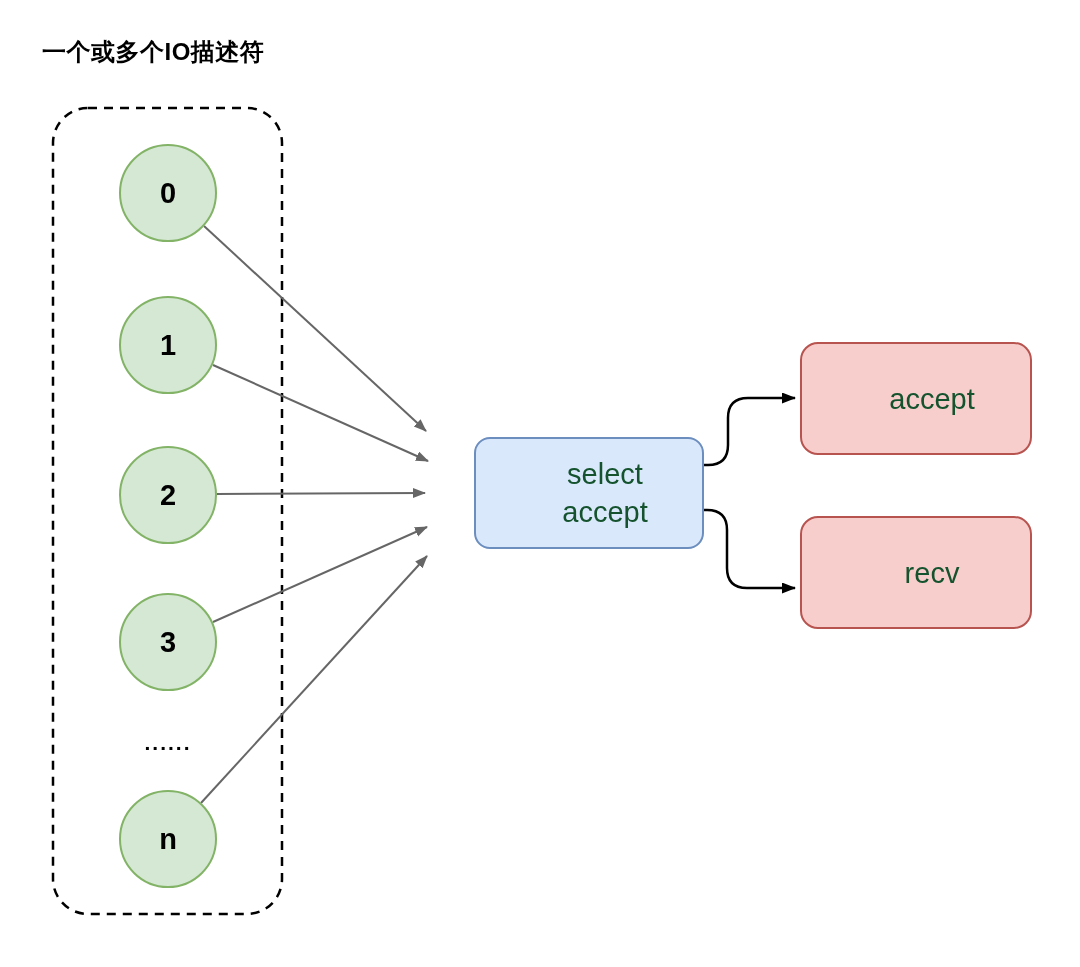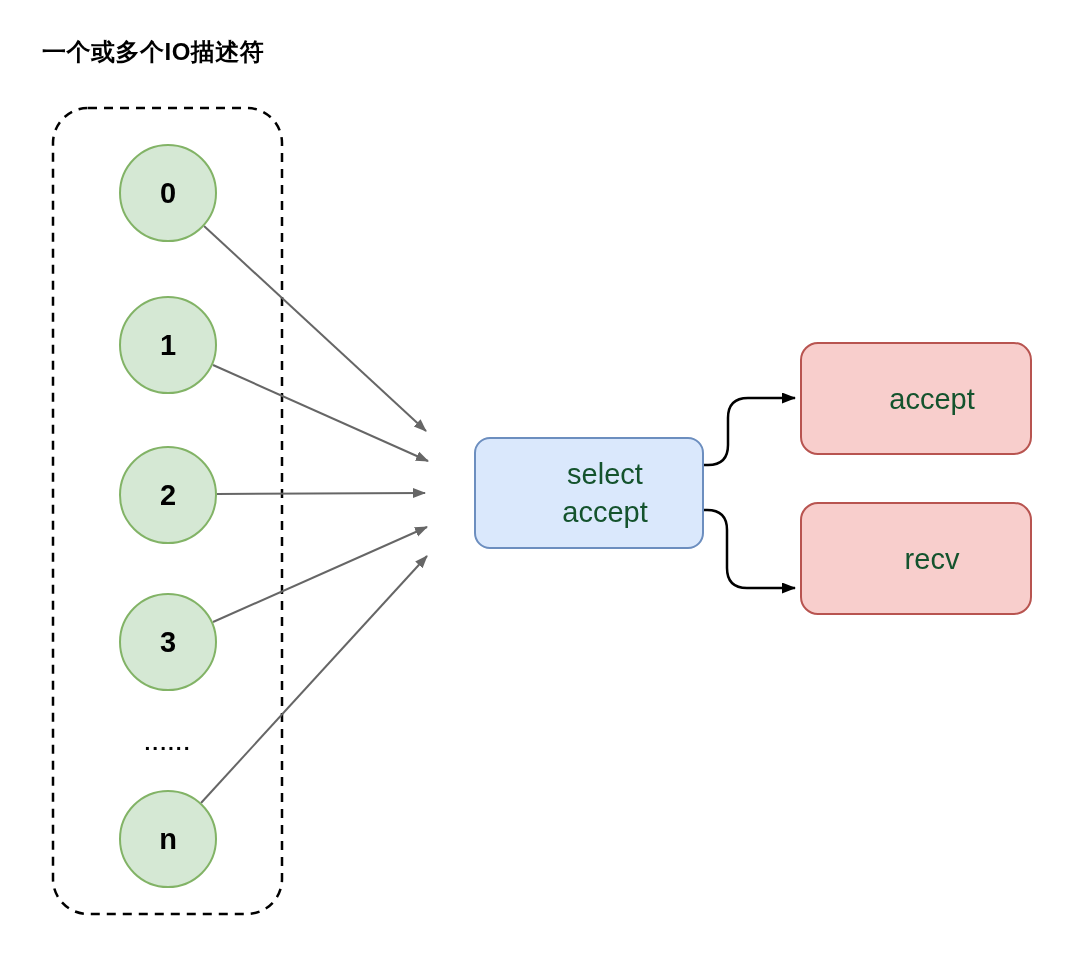--- a/index.html
+++ b/index.html
@@ -104,21 +104,21 @@
 
   .box-handler {
     width: 232px;
     height: 113px;
     background: var(--handler-fill, #f8cecc);
     border: 2px solid var(--handler-stroke, #b85450);
     border-radius: 18px;
   }
 
   .box-accept { left: 800px; top: 342px; }
-  .box-recv   { left: 800px; top: 502px; }
+  .box-recv   { left: 800px; top: 516px; }
 </style>
 </head>
 <body>
 
 <div class="canvas">
 
   <div class="diagram-title">一个或多个IO描述符</div>
 
   <svg class="connector-layer" viewBox="0 0 1080 967" xmlns="http://www.w3.org/2000/svg">
     <defs>

